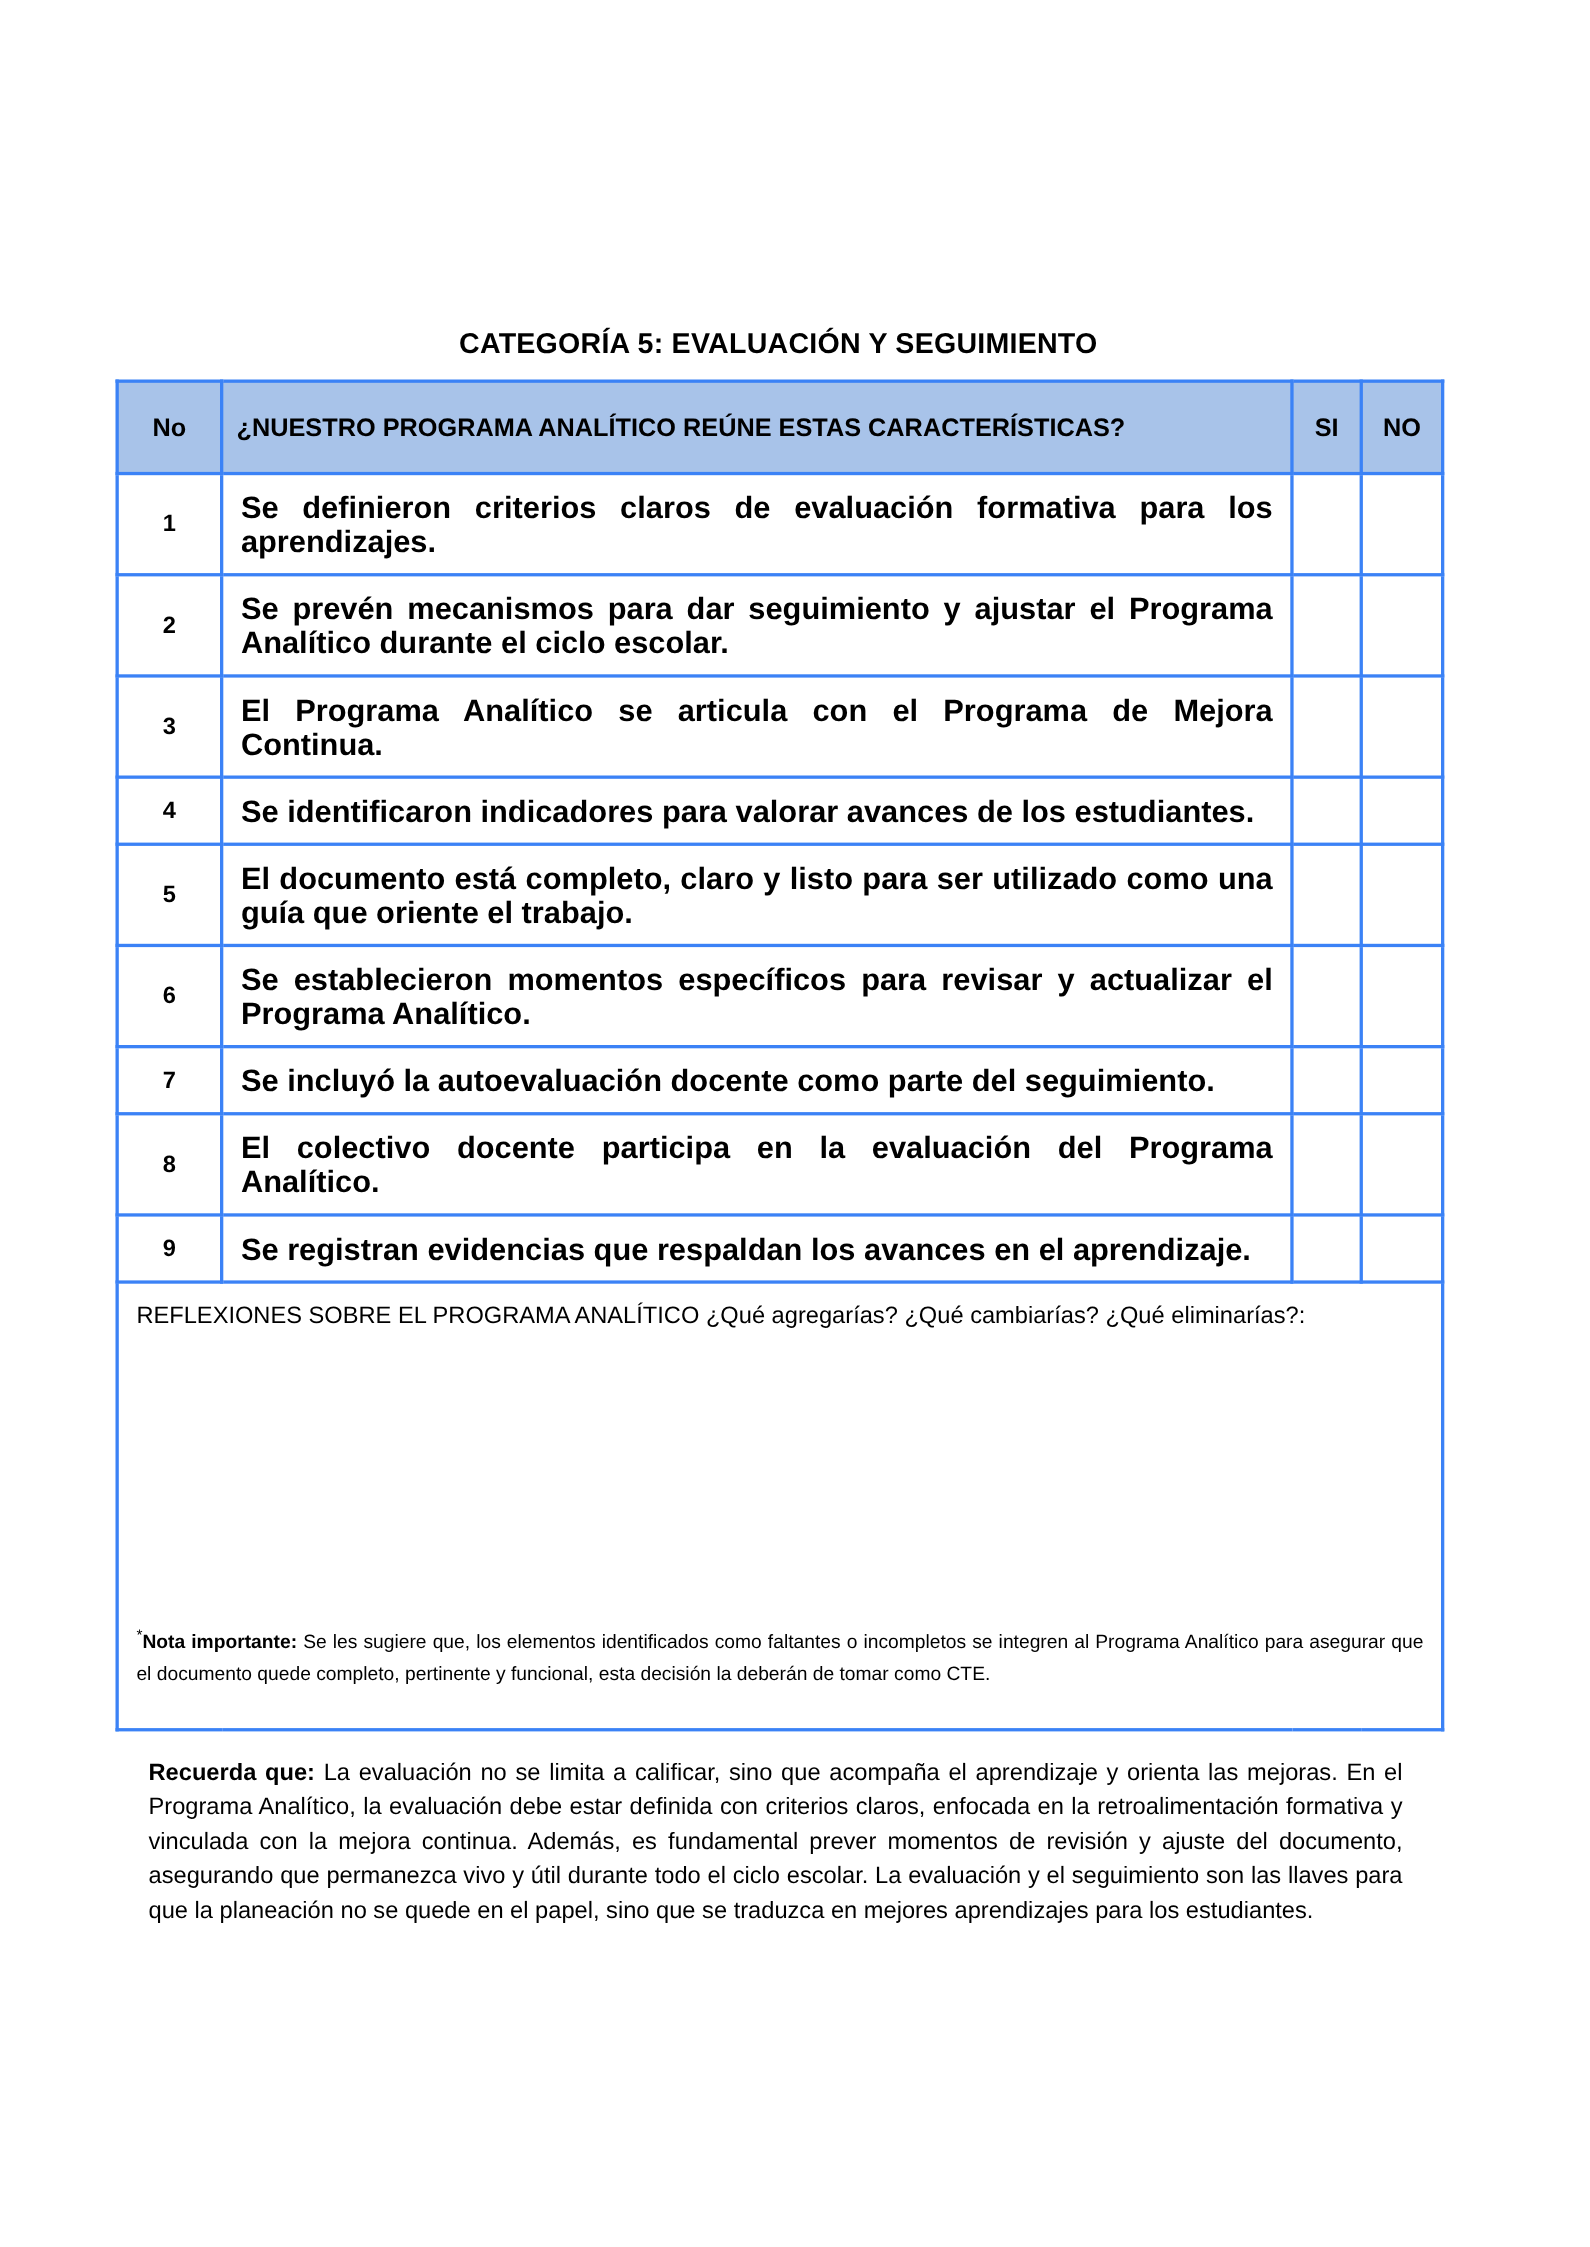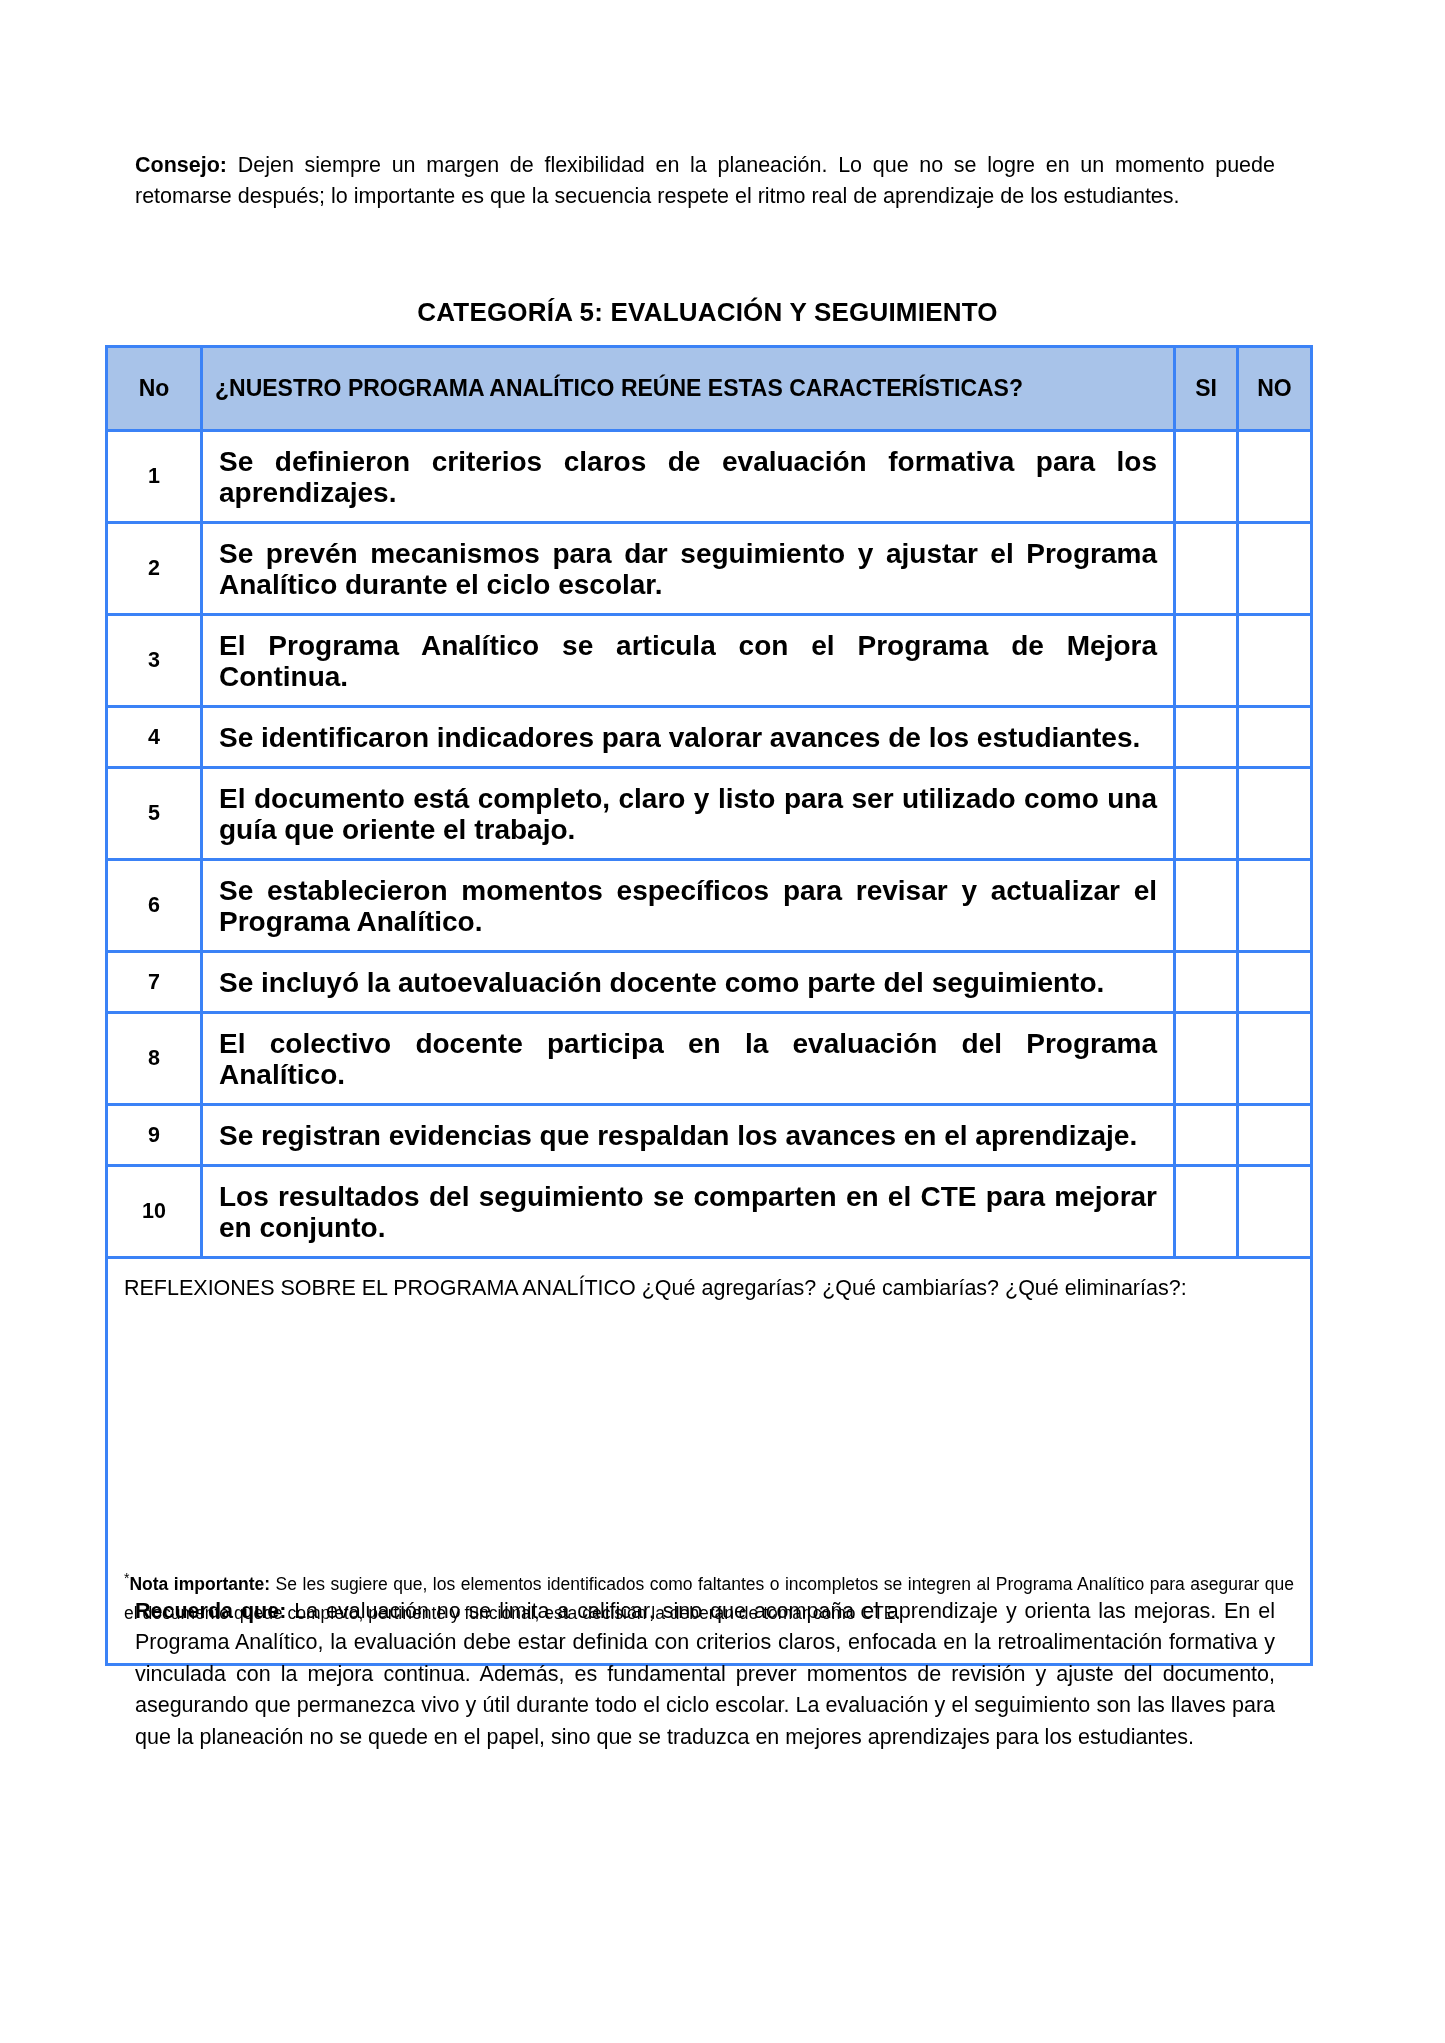--- a/index.html
+++ b/index.html
@@ -86,21 +86,20 @@
     text-align: justify;
   }
   .nota b { font-weight: bold; }
   .nota sup { font-size: 14px; vertical-align: super; line-height: 0; }
 </style>
 </head>
 <body>
 
 <div class="page">
 
-  <p class="para consejo"><b>Consejo:</b><span> Dejen siempre un margen de flexibilidad en la planeación. Lo que no se logre en un momento puede retomarse después; lo importante es que la secuencia respete el ritmo real de aprendizaje de los estudiantes.</span></p>
 
   <div class="doc-title">CATEGORÍA 5: EVALUACIÓN Y SEGUIMIENTO</div>
 
   <table class="checklist">
     <colgroup>
       <col class="col-no">
         <col class="col-q">
         <col class="col-si">
         <col class="col-noc">
     </colgroup>
@@ -161,26 +160,20 @@
         <td class="mark"></td>
         <td class="mark"></td>
       </tr>
       <tr>
         <td class="num">9</td>
         <td class="q">Se registran evidencias que respaldan los avances en el aprendizaje.</td>
         <td class="mark"></td>
         <td class="mark"></td>
       </tr>
       <tr>
-        <td class="num">10</td>
-        <td class="q">Los resultados del seguimiento se comparten en el CTE para mejorar en conjunto.</td>
-        <td class="mark"></td>
-        <td class="mark"></td>
-      </tr>
-      <tr>
         <td class="reflex-cell" colspan="4">
           <div class="reflex-text">REFLEXIONES SOBRE EL PROGRAMA ANALÍTICO ¿Qué agregarías? ¿Qué cambiarías? ¿Qué eliminarías?:</div>
           <div class="reflex-space"></div>
           <p class="nota"><sup>*</sup><b>Nota importante:</b><span> Se les sugiere que, los elementos identificados como faltantes o incompletos se integren al Programa Analítico para asegurar que el documento quede completo, pertinente y funcional, esta decisión la deberán de tomar como CTE.</span></p>
         </td>
       </tr>
     </tbody>
   </table>
 
   <p class="para recuerda"><b>Recuerda que:</b><span> La evaluación no se limita a calificar, sino que acompaña el aprendizaje y orienta las mejoras. En el Programa Analítico, la evaluación debe estar definida con criterios claros, enfocada en la retroalimentación formativa y vinculada con la mejora continua. Además, es fundamental prever momentos de revisión y ajuste del documento, asegurando que permanezca vivo y útil durante todo el ciclo escolar. La evaluación y el seguimiento son las llaves para que la planeación no se quede en el papel, sino que se traduzca en mejores aprendizajes para los estudiantes.</span></p>

